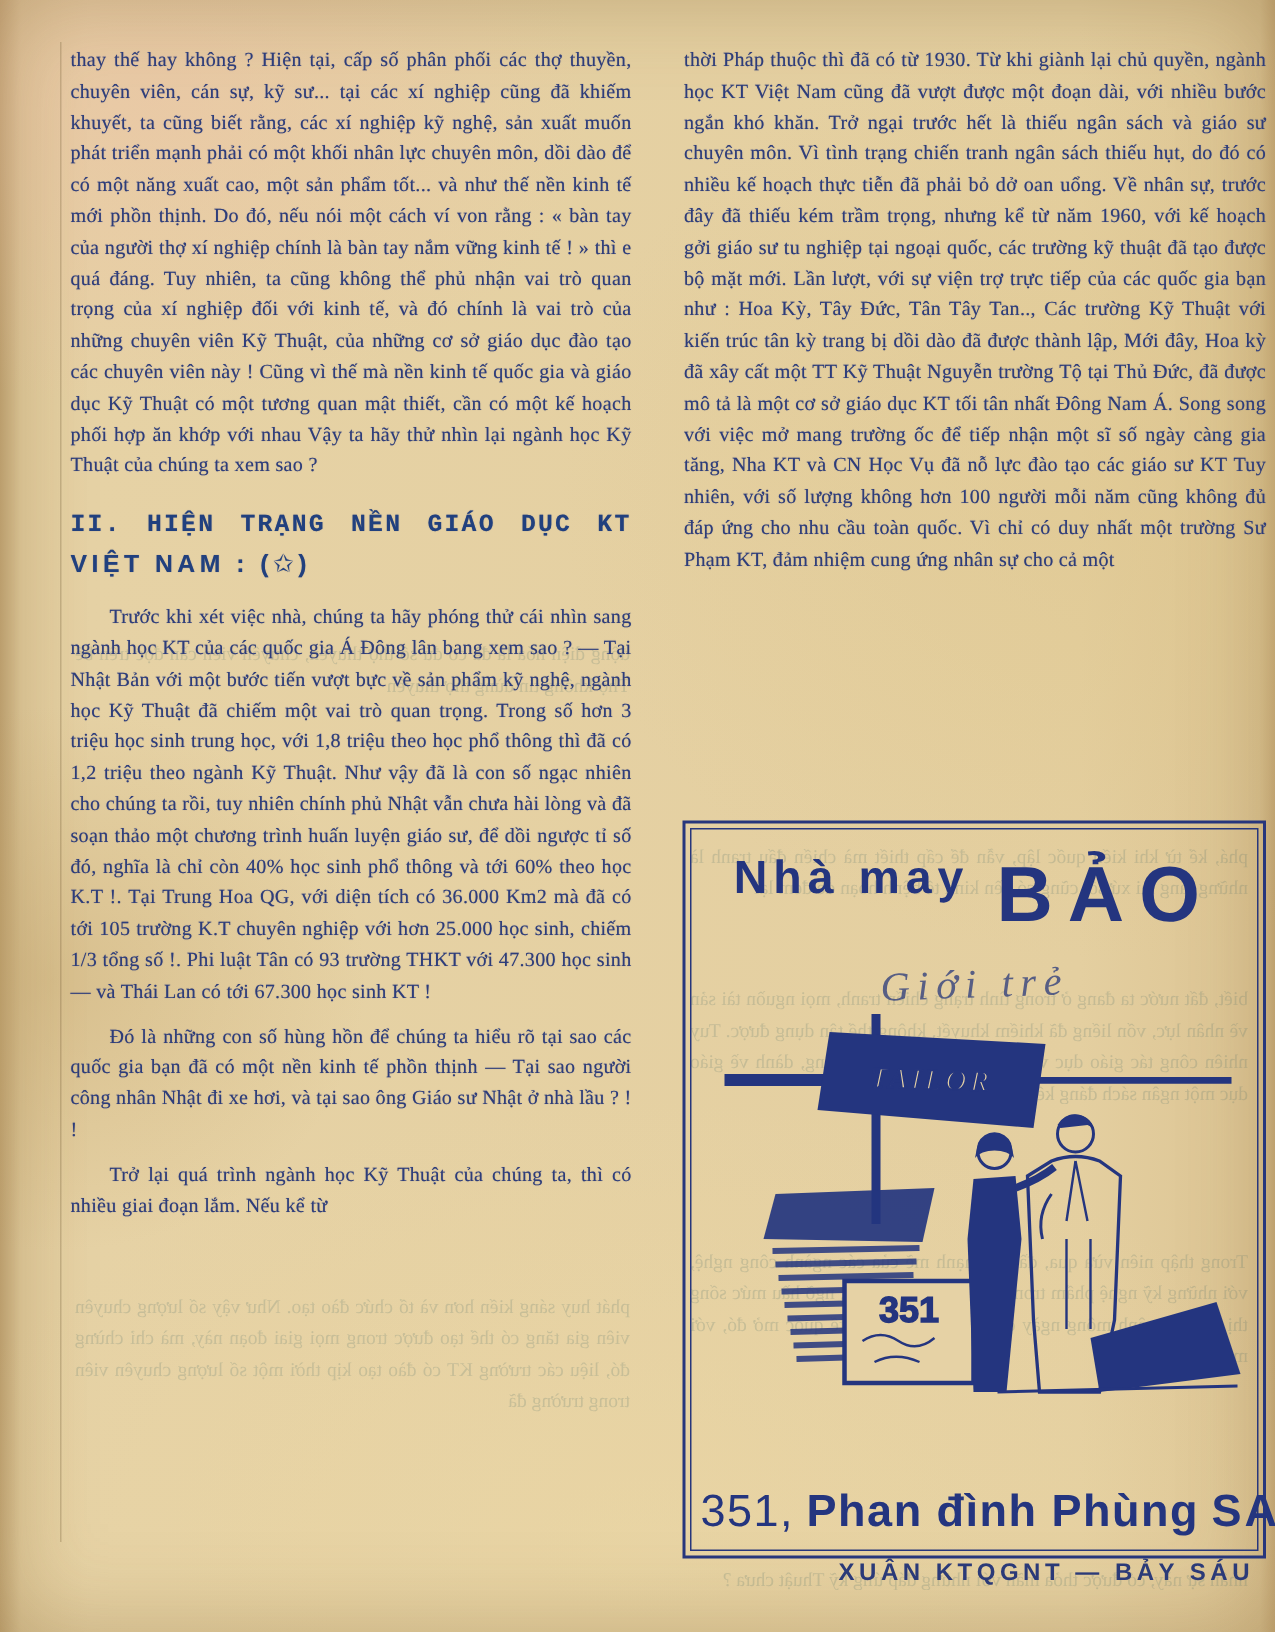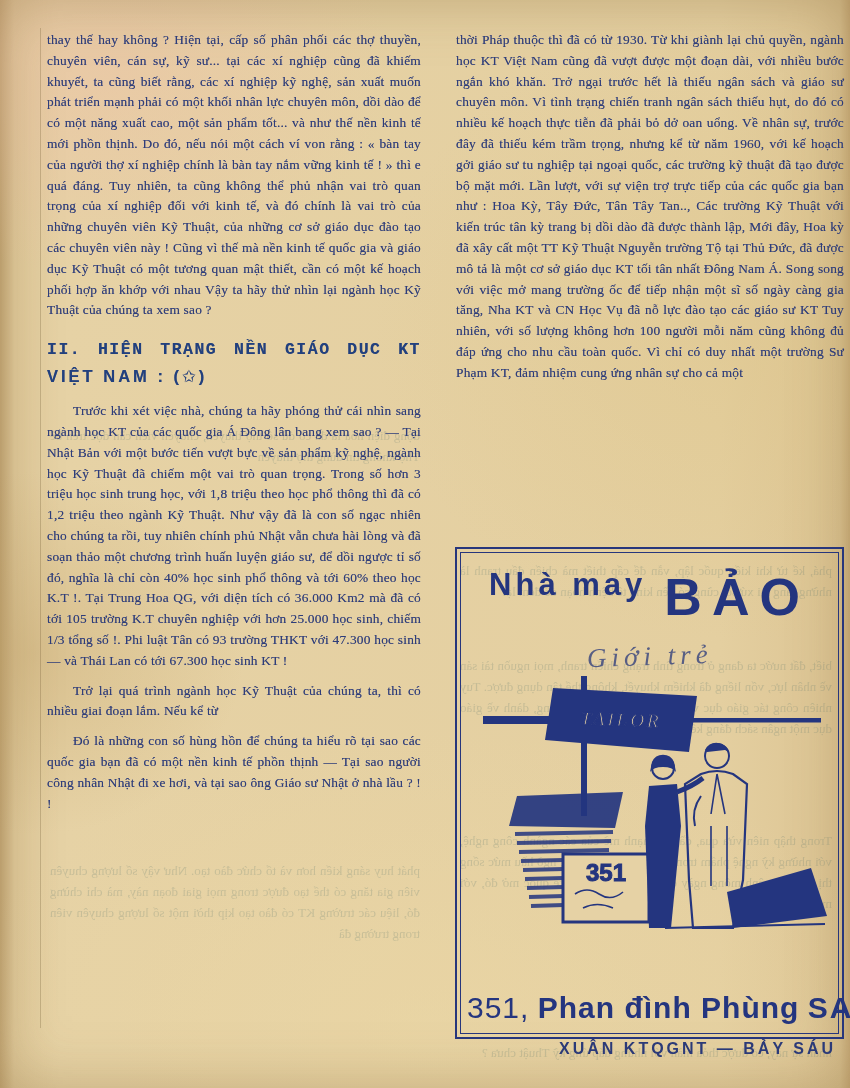--- a/index.html
+++ b/index.html
@@ -70,22 +70,22 @@
 
   <div class="col-rule"></div>
 
   <div class="col-left body-text">
     <p>thay thế hay không ? Hiện tại, cấp số phân phối các thợ thuyền, chuyên viên, cán sự, kỹ sư... tại các xí nghiệp cũng đã khiếm khuyết, ta cũng biết rằng, các xí nghiệp kỹ nghệ, sản xuất muốn phát triển mạnh phải có một khối nhân lực chuyên môn, dồi dào để có một năng xuất cao, một sản phẩm tốt... và như thế nền kinh tế mới phồn thịnh. Do đó, nếu nói một cách ví von rằng : « bàn tay của người thợ xí nghiệp chính là bàn tay nắm vững kinh tế ! » thì e quá đáng. Tuy nhiên, ta cũng không thể phủ nhận vai trò quan trọng của xí nghiệp đối với kinh tế, và đó chính là vai trò của những chuyên viên Kỹ Thuật, của những cơ sở giáo dục đào tạo các chuyên viên này ! Cũng vì thế mà nền kinh tế quốc gia và giáo dục Kỹ Thuật có một tương quan mật thiết, cần có một kế hoạch phối hợp ăn khớp với nhau Vậy ta hãy thử nhìn lại ngành học Kỹ Thuật của chúng ta xem sao ?</p>
     <div class="section-heading">
       <div class="l1">II. HIỆN TRẠNG NỀN GIÁO DỤC KT</div>
       <div class="l2">VIỆT NAM : (✩)</div>
     </div>
     <p class="indent">Trước khi xét việc nhà, chúng ta hãy phóng thử cái nhìn sang ngành học KT của các quốc gia Á Đông lân bang xem sao ? — Tại Nhật Bản với một bước tiến vượt bực về sản phẩm kỹ nghệ, ngành học Kỹ Thuật đã chiếm một vai trò quan trọng. Trong số hơn 3 triệu học sinh trung học, với 1,8 triệu theo học phổ thông thì đã có 1,2 triệu theo ngành Kỹ Thuật. Như vậy đã là con số ngạc nhiên cho chúng ta rồi, tuy nhiên chính phủ Nhật vẫn chưa hài lòng và đã soạn thảo một chương trình huấn luyện giáo sư, để dồi ngược tỉ số đó, nghĩa là chỉ còn 40% học sinh phổ thông và tới 60% theo học K.T !. Tại Trung Hoa QG, với diện tích có 36.000 Km2 mà đã có tới 105 trường K.T chuyên nghiệp với hơn 25.000 học sinh, chiếm 1/3 tổng số !. Phi luật Tân có 93 trường THKT với 47.300 học sinh — và Thái Lan có tới 67.300 học sinh KT !</p>
+    <p class="indent">Đó là những con số hùng hồn để chúng ta hiểu rõ tại sao các quốc gia bạn đã có một nền kinh tế phồn thịnh — Tại sao người công nhân Nhật đi xe hơi, và tại sao ông Giáo sư Nhật ở nhà lầu ? ! !</p>
     <p class="indent">Trở lại quá trình ngành học Kỹ Thuật của chúng ta, thì có nhiều giai đoạn lắm. Nếu kể từ</p>
-    <p class="indent">Đó là những con số hùng hồn để chúng ta hiểu rõ tại sao các quốc gia bạn đã có một nền kinh tế phồn thịnh — Tại sao người công nhân Nhật đi xe hơi, và tại sao ông Giáo sư Nhật ở nhà lầu ? ! !</p>
   </div>
 
   <div class="col-right body-text">
     <p>thời Pháp thuộc thì đã có từ 1930. Từ khi giành lại chủ quyền, ngành học KT Việt Nam cũng đã vượt được một đoạn dài, với nhiều bước ngắn khó khăn. Trở ngại trước hết là thiếu ngân sách và giáo sư chuyên môn. Vì tình trạng chiến tranh ngân sách thiếu hụt, do đó có nhiều kế hoạch thực tiễn đã phải bỏ dở oan uổng. Về nhân sự, trước đây đã thiếu kém trầm trọng, nhưng kể từ năm 1960, với kế hoạch gởi giáo sư tu nghiệp tại ngoại quốc, các trường kỹ thuật đã tạo được bộ mặt mới. Lần lượt, với sự viện trợ trực tiếp của các quốc gia bạn như : Hoa Kỳ, Tây Đức, Tân Tây Tan.., Các trường Kỹ Thuật với kiến trúc tân kỳ trang bị dồi dào đã được thành lập, Mới đây, Hoa kỳ đã xây cất một TT Kỹ Thuật Nguyễn trường Tộ tại Thủ Đức, đã được mô tả là một cơ sở giáo dục KT tối tân nhất Đông Nam Á. Song song với việc mở mang trường ốc để tiếp nhận một sĩ số ngày càng gia tăng, Nha KT và CN Học Vụ đã nỗ lực đào tạo các giáo sư KT Tuy nhiên, với số lượng không hơn 100 người mỗi năm cũng không đủ đáp ứng cho nhu cầu toàn quốc. Vì chỉ có duy nhất một trường Sư Phạm KT, đảm nhiệm cung ứng nhân sự cho cả một</p>
   </div>
 
   <div class="ad">
     <div class="ad-inner">
       <div class="ad-brand">
         <span class="prefix">Nhà may</span>

